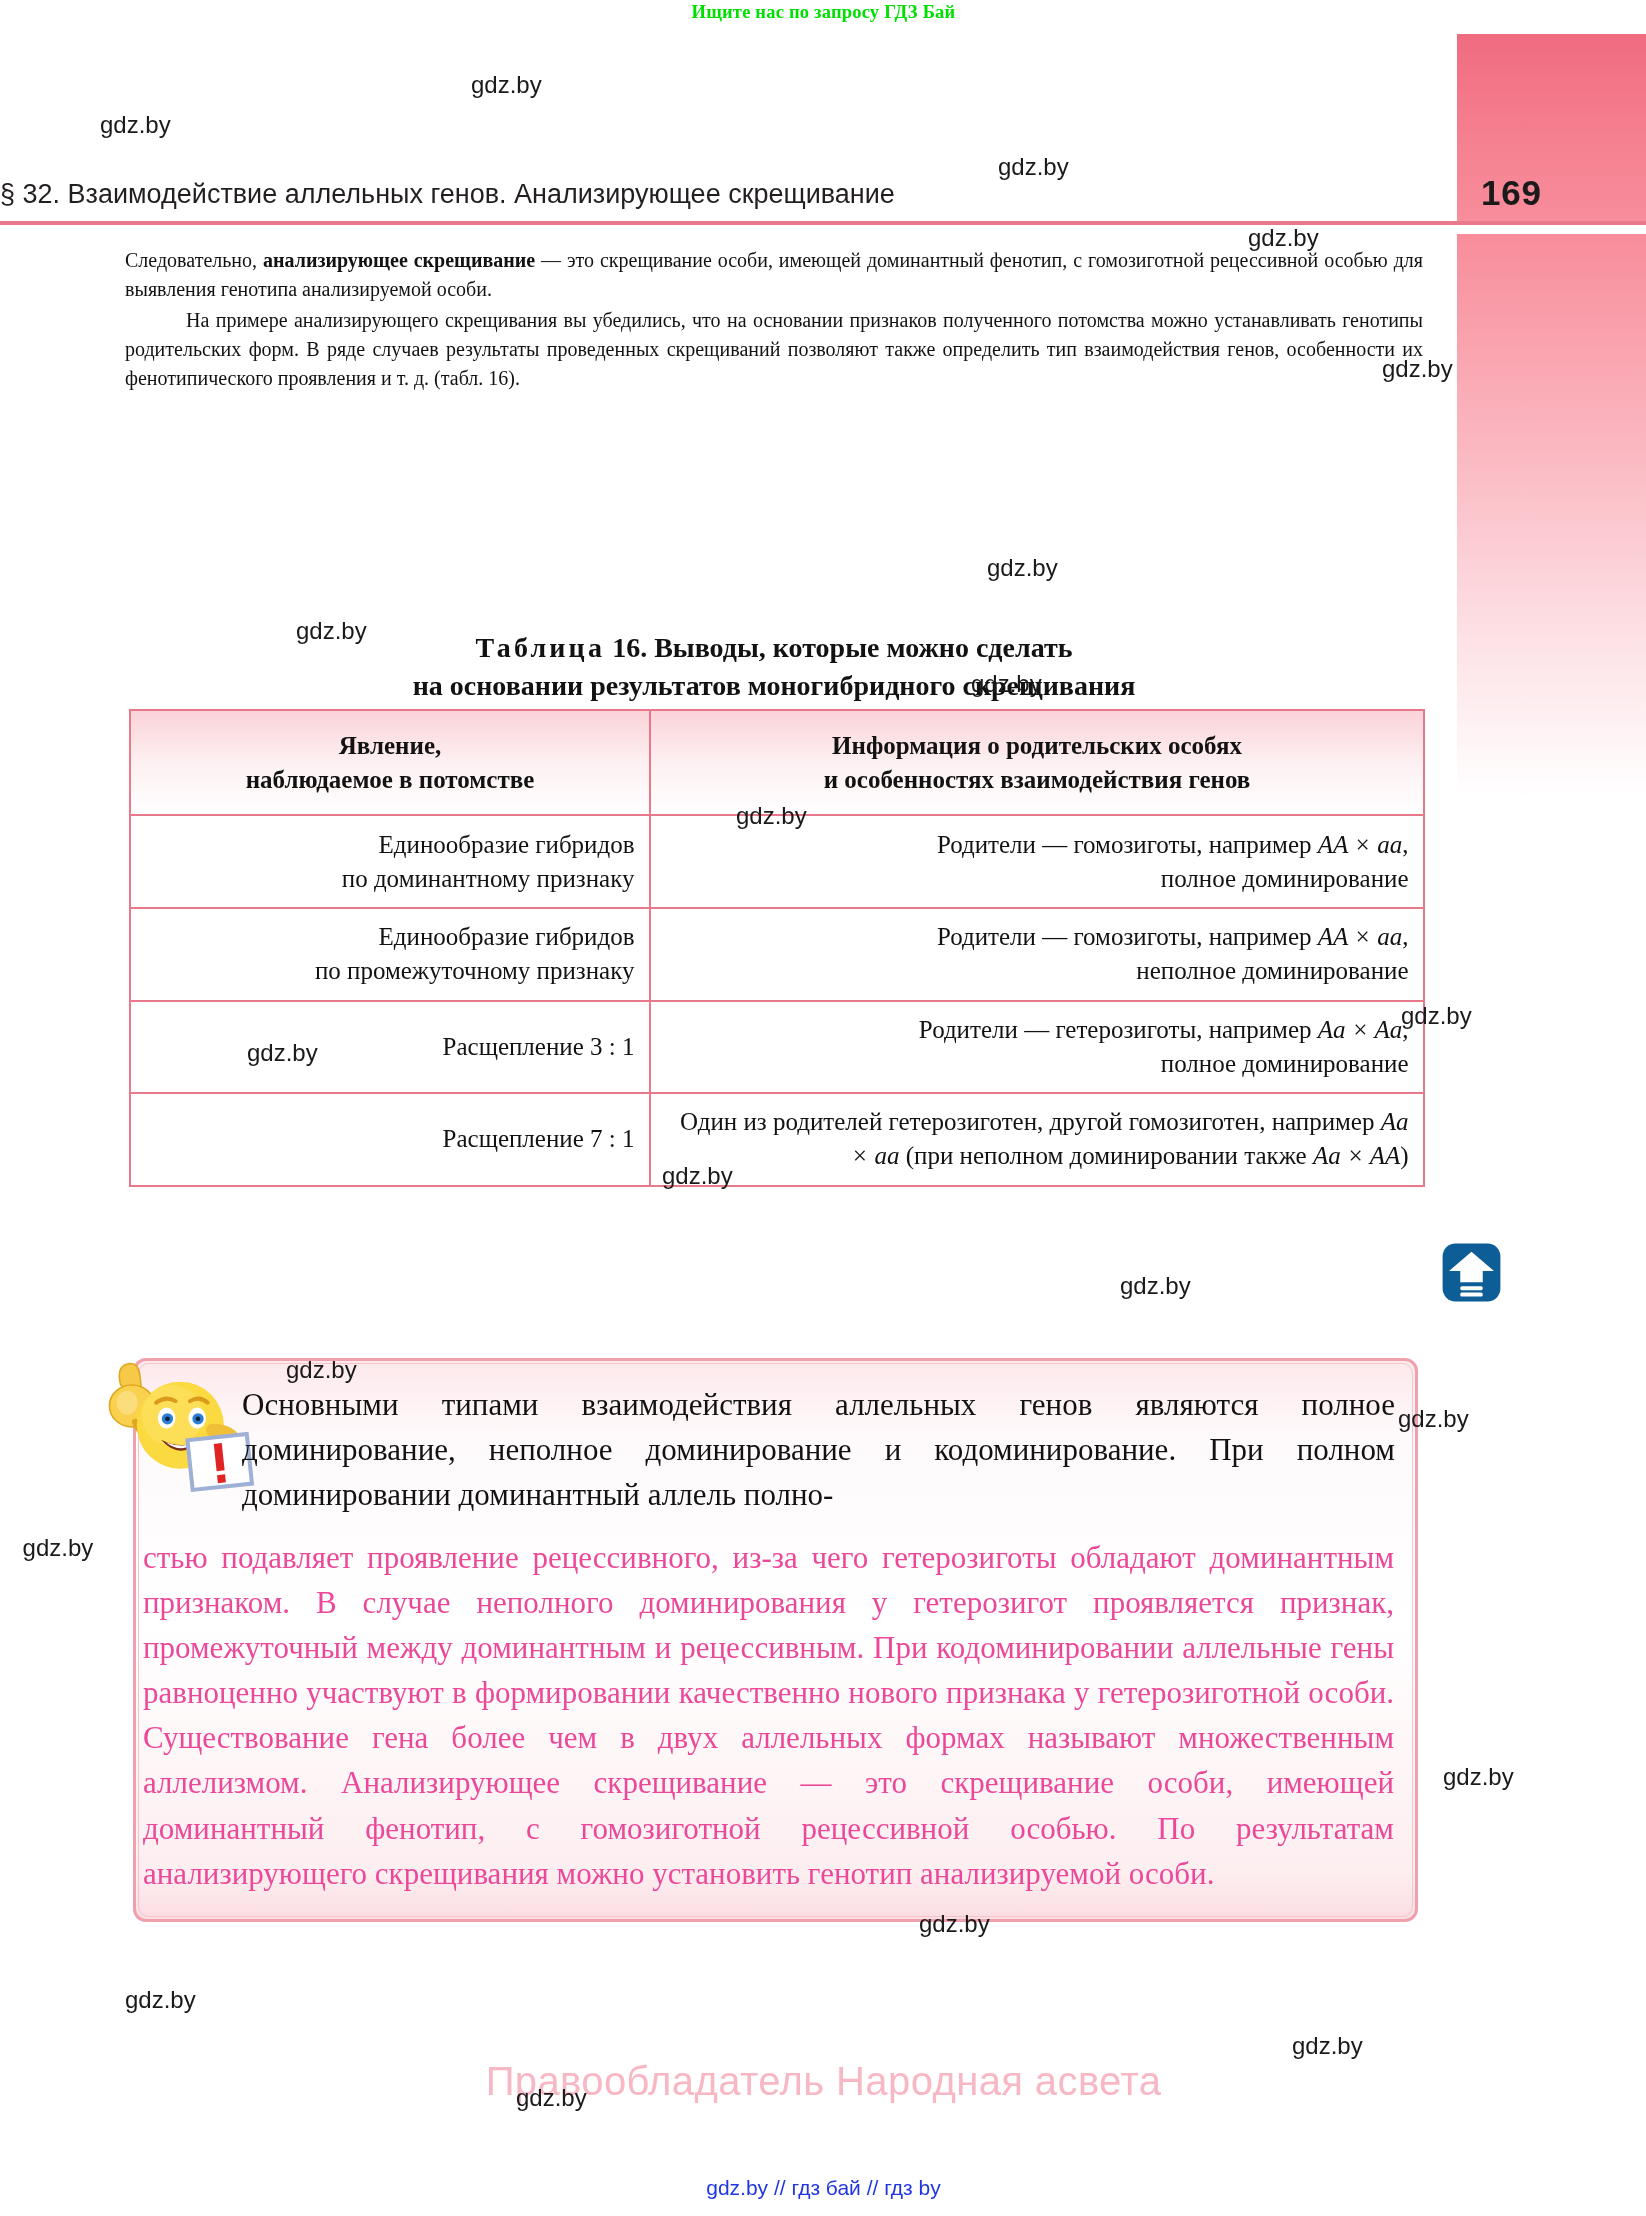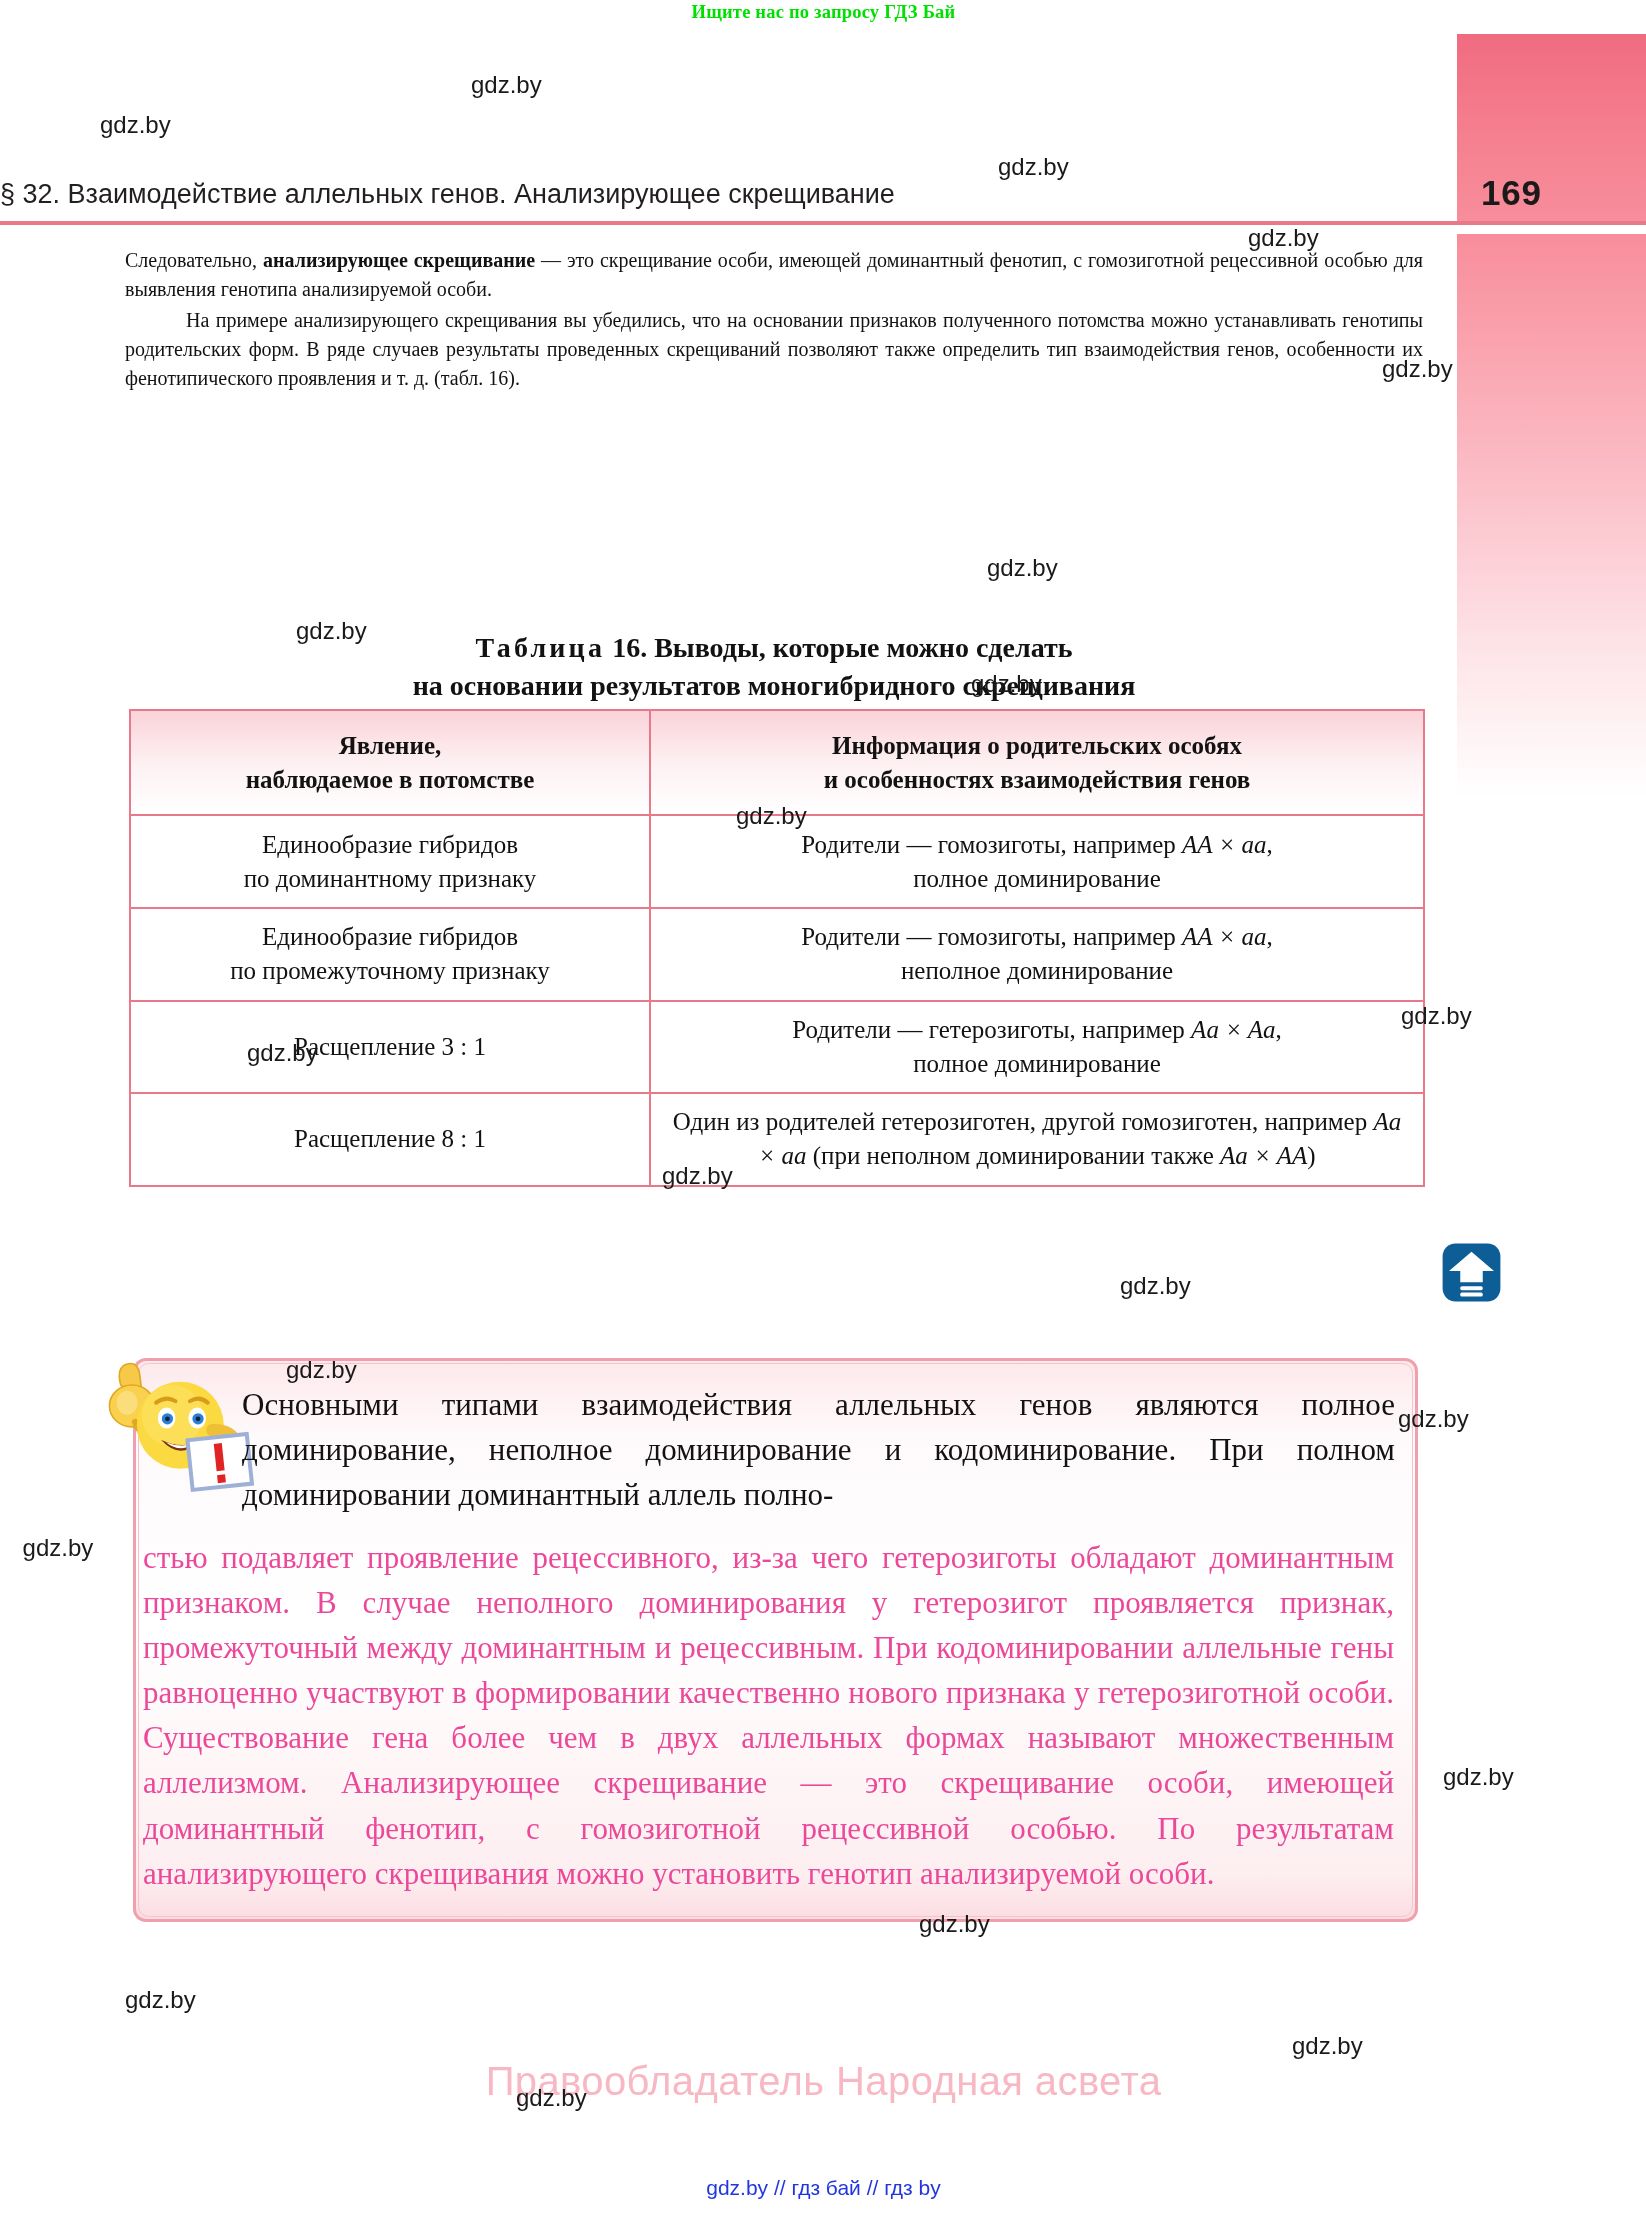--- a/index.html
+++ b/index.html
@@ -122,21 +122,21 @@
     border-collapse: collapse;
     table-layout: fixed;
   }
   .facts-table td, .facts-table th {
     border: 2.4px solid #e8798a;
     padding: 11.3px 14.5px;
     font-size: 25px;
     line-height: 1.36;
     color: #121212;
     vertical-align: middle;
-    text-align: center;
+    text-align: right;
   }
   .facts-table thead th {
     background: linear-gradient(180deg, #fad3d8 0%, #fdf0f2 50%, #ffffff 100%);
     text-align: center;
     font-weight: 700;
     font-size: 25px;
     padding: 17.7px 14.5px;
   }
   .facts-table col.c1 { width: 520px; }
   .facts-table col.c2 { width: 774px; }
@@ -305,21 +305,21 @@
         <td>
           <span class="cell-line">Расщепление 3 : 1</span>
         </td>
         <td>
           <span class="cell-line"><span>Родители — гетерозиготы, например </span><i>Aa × Aa</i><span>,</span></span>
           <span class="cell-line">полное доминирование</span>
         </td>
       </tr>
       <tr>
         <td>
-          <span class="cell-line">Расщепление 8 : 1</span>
+          <span class="cell-line">Расщепление 7 : 1</span>
         </td>
         <td>
           <span>Один из родителей гетерозиготен, другой гомозиготен, например </span><i>Aa × aa</i><span> (при неполном доминировании также </span><i>Aa × AA</i><span>)</span>
         </td>
       </tr>
     </tbody>
   </table>
 
   <div class="top-icon">
     <svg width="61" height="61" viewBox="0 0 76 76" xmlns="http://www.w3.org/2000/svg">

